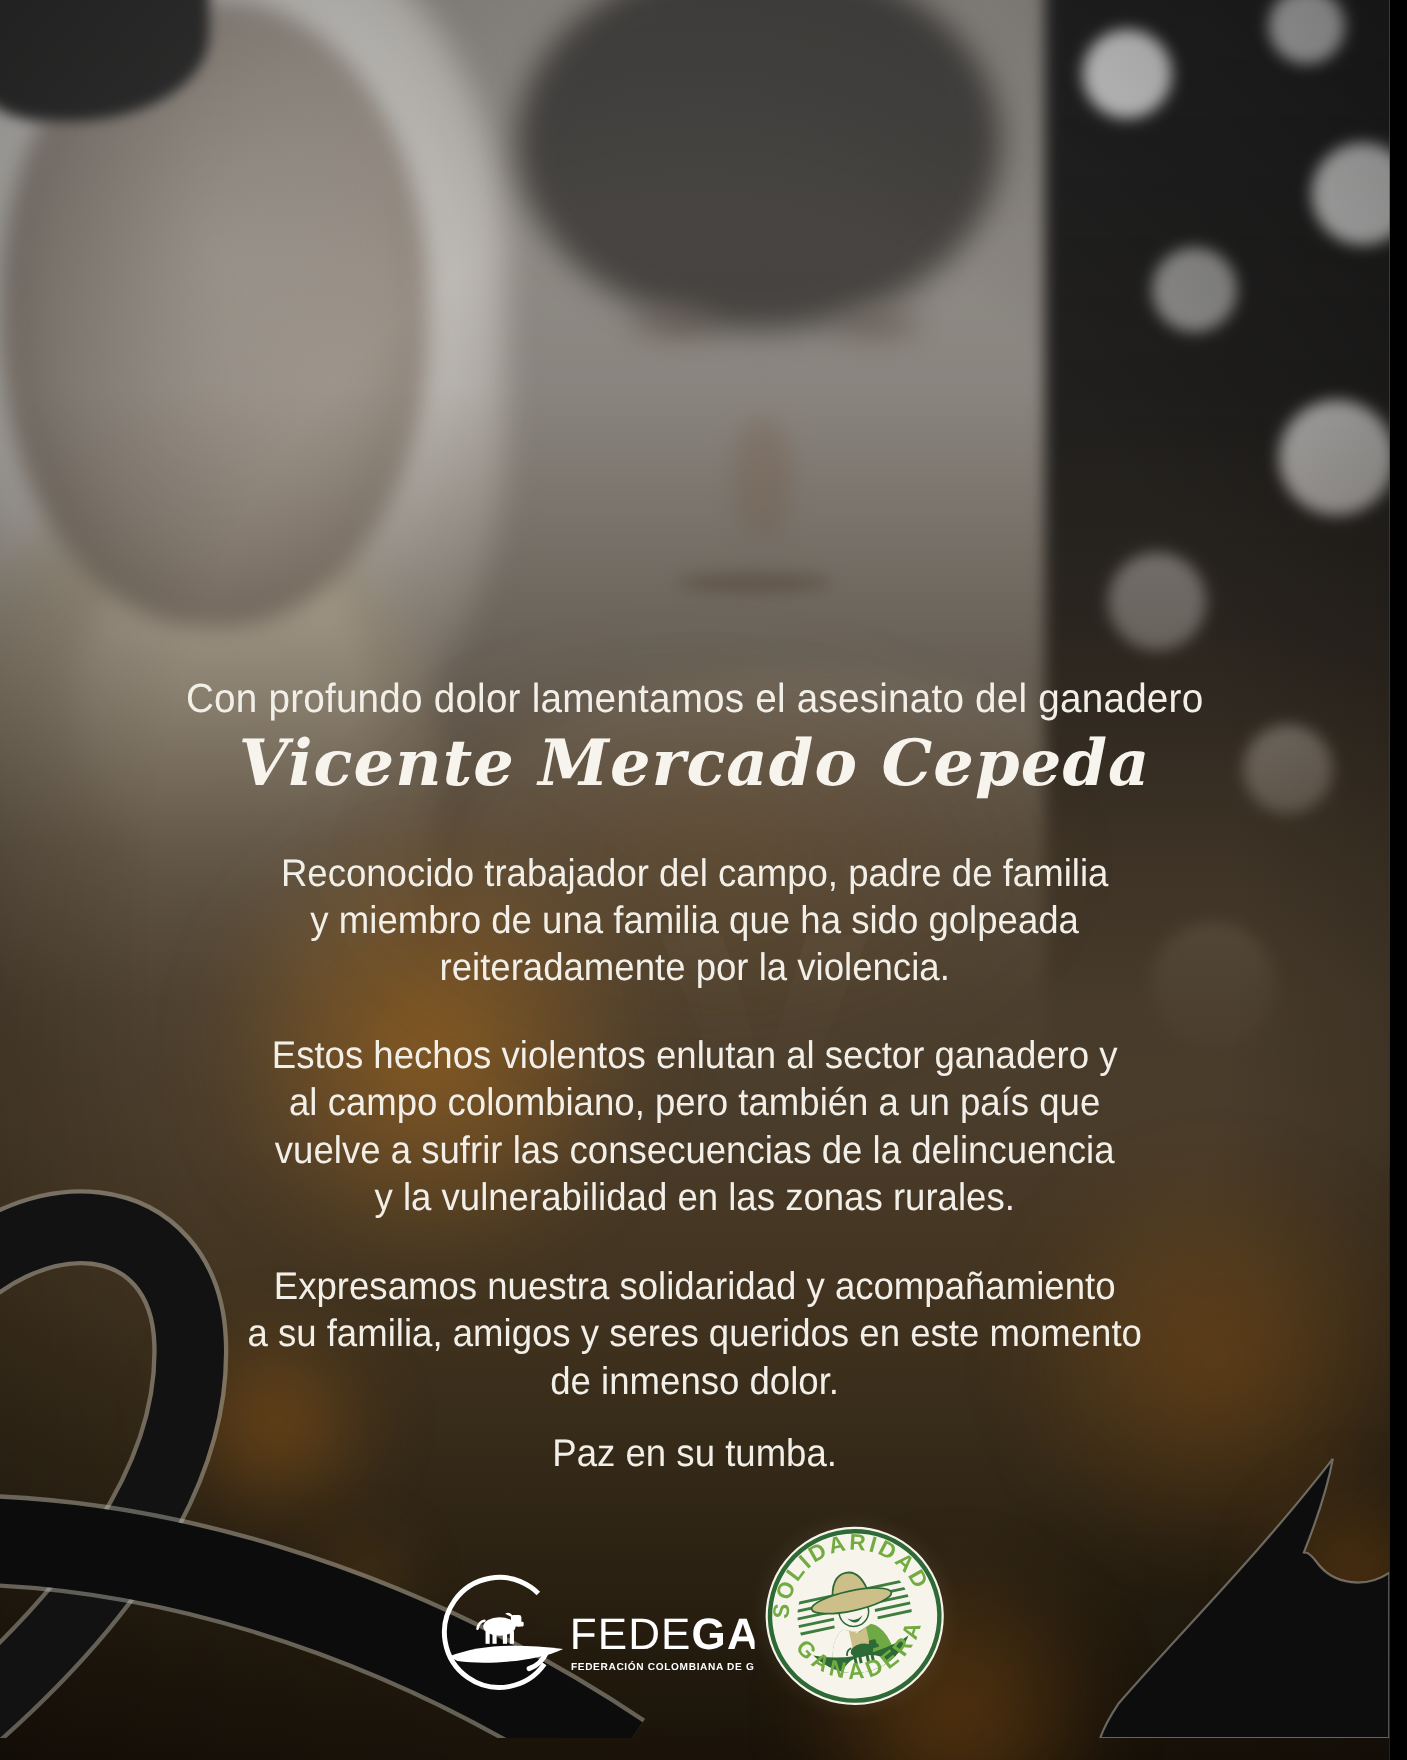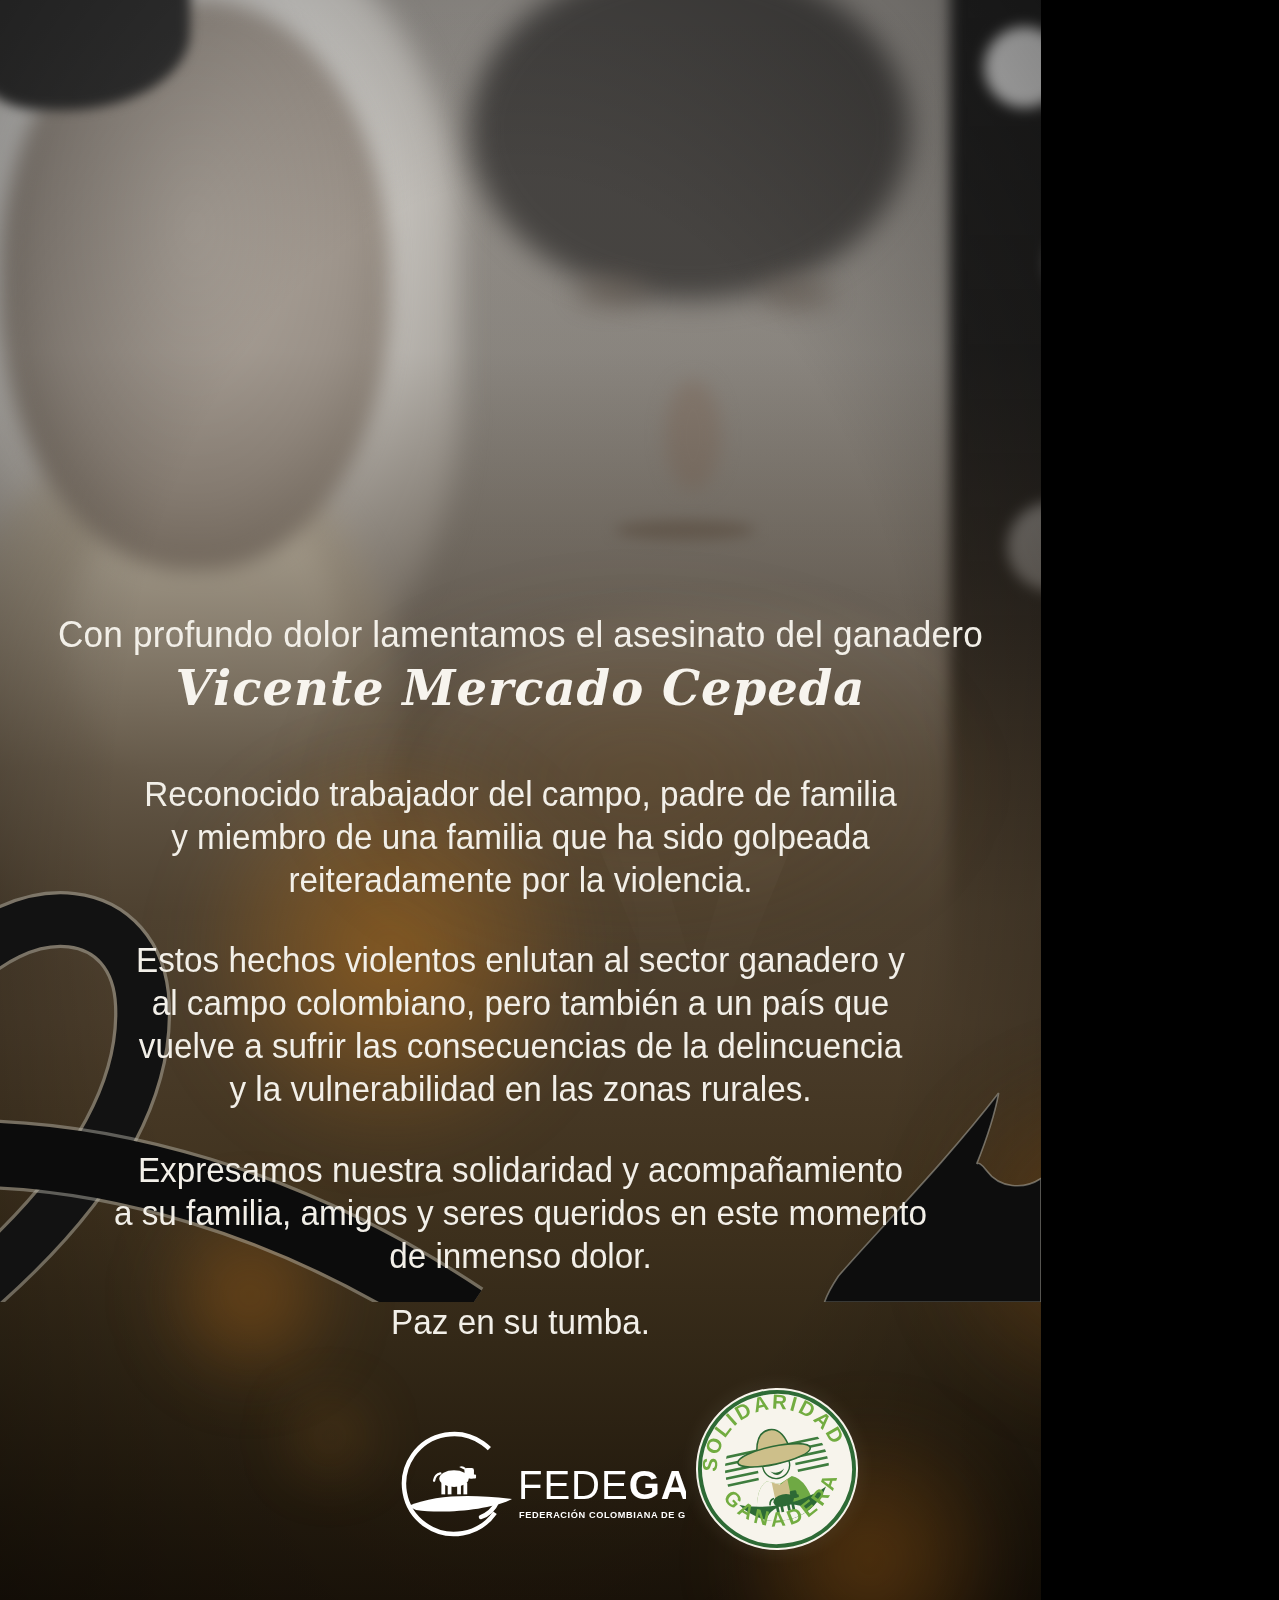--- a/index.html
+++ b/index.html
@@ -1,16 +1,16 @@
 <!DOCTYPE html>
 <html><head>
 <meta charset="utf-8">
 <style>
   html,body{margin:0;padding:0;background:#000;}
-  .canvas{position:relative;width:1041px;height:1600px;overflow:hidden;background:#8b5cf6;
+  .canvas{position:relative;width:1263px;height:1600px;overflow:hidden;background:#8b5cf6;
           font-family:"Liberation Sans",sans-serif;}
   .canvas *{box-sizing:border-box;}
 
   
   .photo{position:absolute;left:0;top:0;width:1279px;height:1060px;overflow:hidden;
          background:linear-gradient(180deg,#98948f 0%,#8e8a84 60%,#7e7569 100%);}
   .photo .blur{position:absolute;filter:blur(14px);}
   .shirt{left:-140px;top:-80px;width:600px;height:800px;border-radius:40%;
          background:radial-gradient(ellipse at 45% 35%,#f0efed 0%,#dad8d4 45%,#b5b1ab 75%,rgba(150,145,138,0) 100%);}
   .arm{left:-60px;top:430px;width:460px;height:560px;border-radius:50%;
@@ -54,21 +54,21 @@
   .bokeh{position:absolute;border-radius:50%;filter:blur(30px);pointer-events:none;}
 
   
   .ribbon-svg{position:absolute;inset:0;pointer-events:none;}
 
   
   .tblock{position:absolute;left:0;right:0;text-align:center;color:#f2efe8;}
   .squeeze{transform:scaleX(0.95);transform-origin:50% 50%;}
   .intro{top:614px;font-size:37px;font-weight:400;letter-spacing:.2px;}
   .vname{top:660px;font-family:"DejaVu Serif","Liberation Serif",serif;
-         font-style:italic;font-weight:700;font-size:48px;letter-spacing:1px;color:#f7f4ee;}
+         font-style:italic;font-weight:700;font-size:58px;letter-spacing:1px;color:#f7f4ee;}
   .para .line{font-size:35px;line-height:43px;font-weight:400;}
   .p1{top:772px;} .p2{top:938px;} .p3{top:1148px;}
   .closing{top:1302px;font-size:35px;}
 
   
   .fedegan{position:absolute;left:396px;top:1426px;}
   .badge-wrap{position:absolute;left:694px;top:1386px;width:166px;height:166px;}
   .badge-glow{position:absolute;left:-12px;top:-12px;width:190px;height:190px;border-radius:50%;
               background:radial-gradient(circle,rgba(255,248,225,0.30) 0%,rgba(255,248,225,0) 70%);
               filter:blur(6px);}

